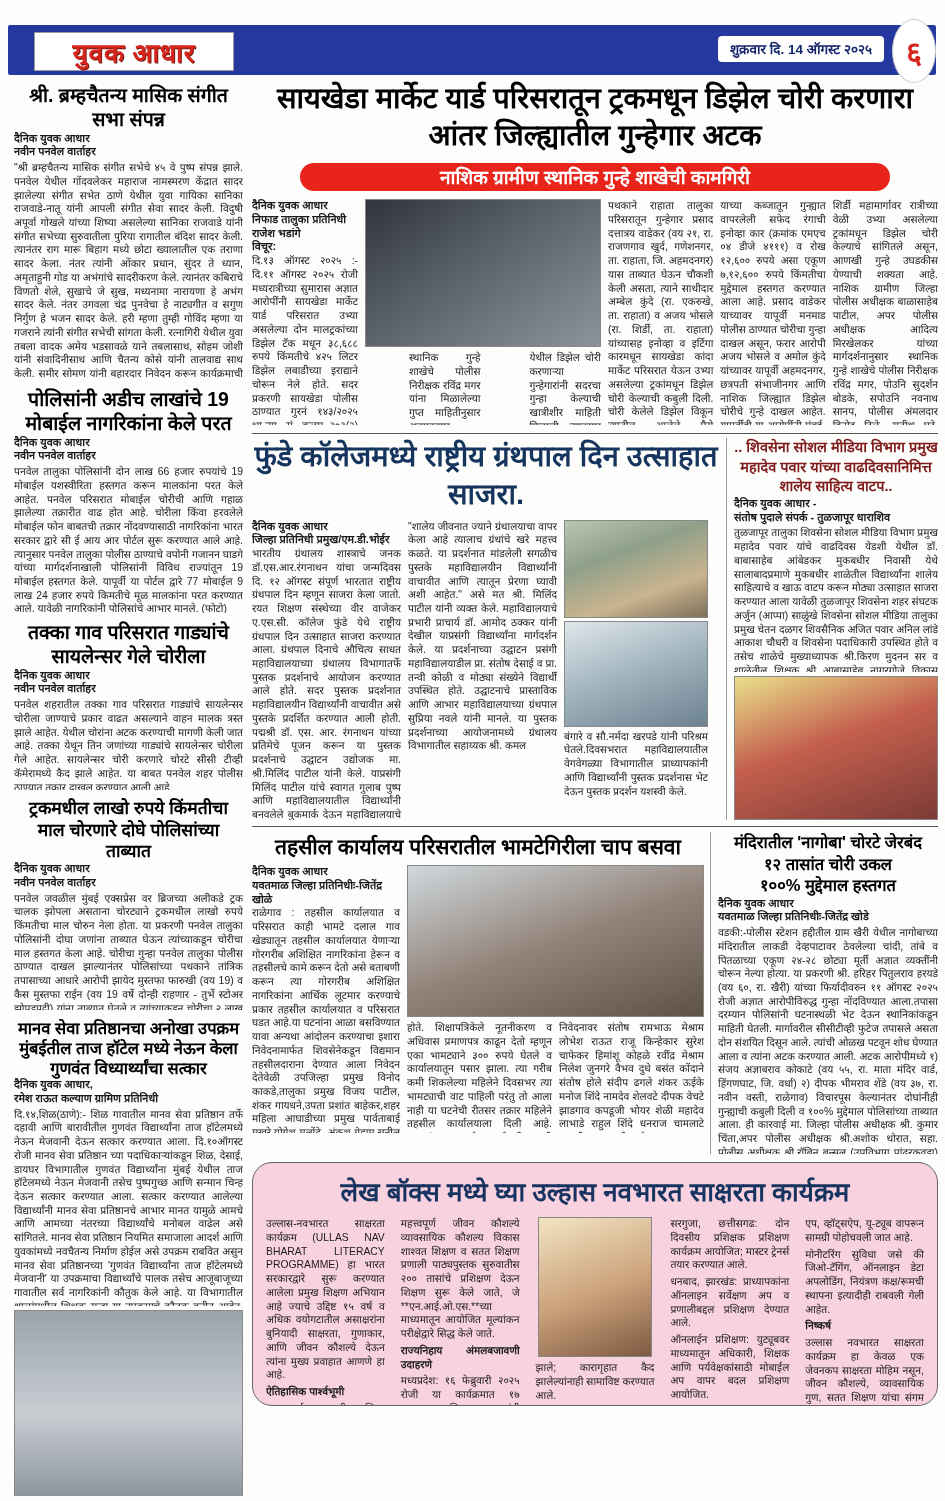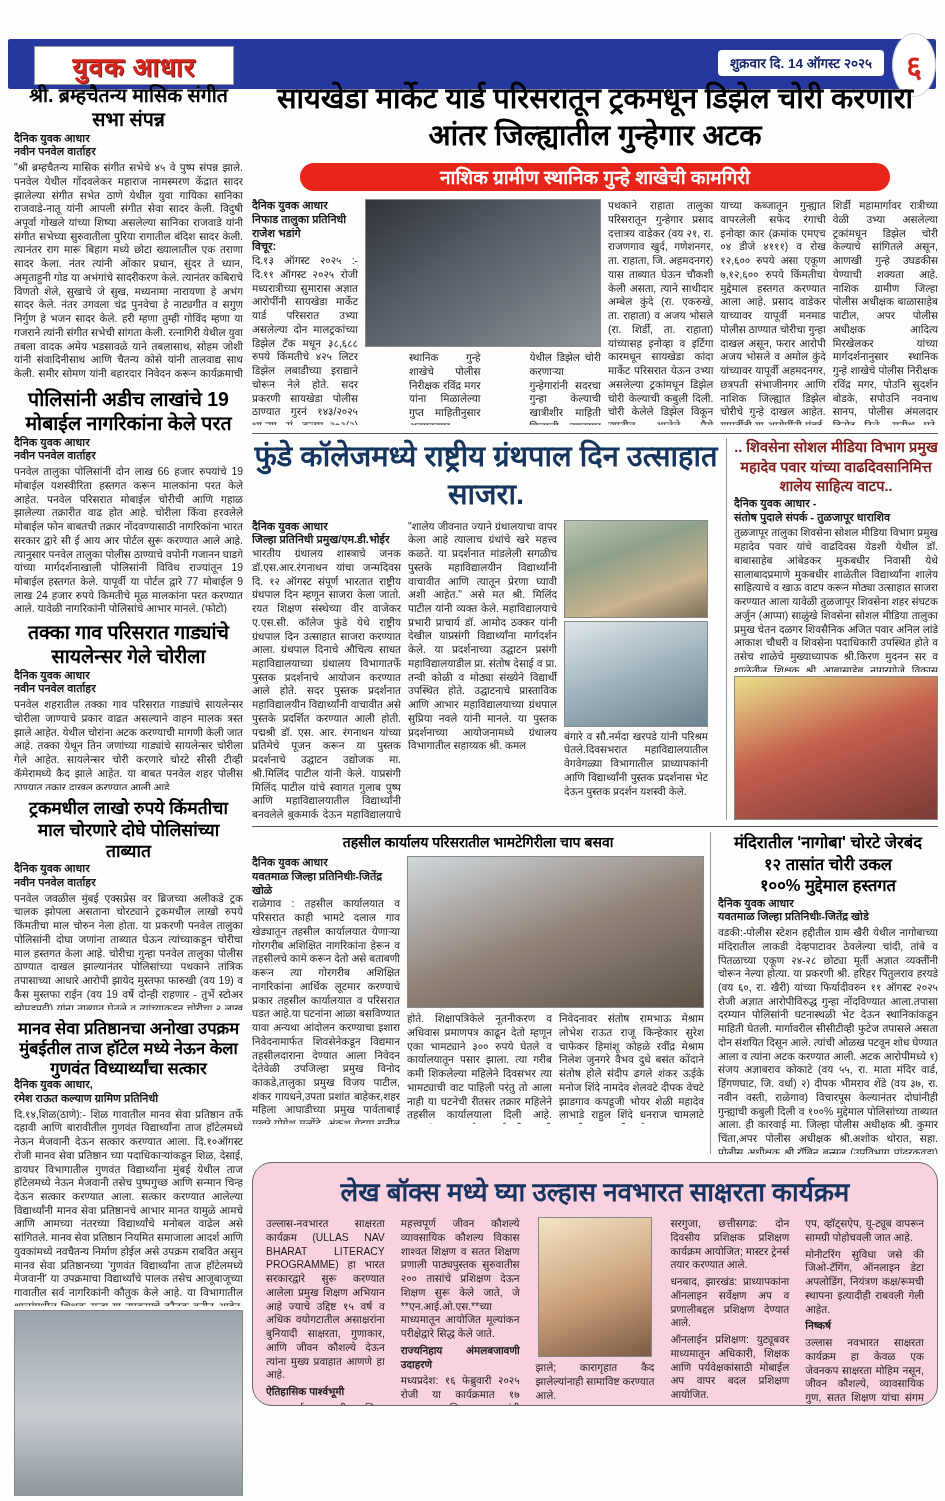--- a/index.html
+++ b/index.html
@@ -2,21 +2,21 @@
 <html><head>
 <meta charset="utf-8">
 <style>
   html,body{margin:0;padding:0;}
   body{
     width:945px;height:1501px;position:relative;background:#fdfdfb;
     font-family:"Liberation Sans","DejaVu Sans",sans-serif;color:#1c1c1c;
     overflow:hidden;
   }
   
-  .masthead{position:absolute;left:8px;top:39px;width:928px;height:50px;background:#2438a0;border-radius:2px;}
+  .masthead{position:absolute;left:8px;top:25px;width:928px;height:50px;background:#2438a0;border-radius:2px;}
   .logo-box{position:absolute;left:26px;top:7px;width:198px;height:37px;background:#fff;border:1px solid #999;
     display:flex;align-items:center;justify-content:center;}
   .logo-text{color:#d6251d;font-size:26px;font-weight:800;letter-spacing:1px;
     text-shadow:1px 1px 0 #7a1a14;font-family:"Liberation Serif","DejaVu Serif",serif;}
   .date-box{position:absolute;right:52px;top:11px;height:26px;background:#fff;border-radius:4px;
     display:flex;align-items:center;padding:0 12px;color:#17276e;font-weight:700;font-size:13.5px;}
   .page-oval{position:absolute;right:0px;top:-6px;width:42px;height:62px;background:#fff;border-radius:50%;
     display:flex;align-items:center;justify-content:center;color:#d6251d;font-size:30px;font-weight:800;border:1px solid #ccc;}
   
   .byline{font-weight:700;font-size:11px;line-height:1.25;}
@@ -53,21 +53,21 @@
   .funde-row{display:flex;gap:7px;margin-top:6px;height:300px;overflow:hidden;}
   .funde-row .fc{width:149px;flex:none;}
   .funde-pcol{width:144px;flex:none;display:flex;flex-direction:column;gap:3px;}
   .shiv{flex:1;padding-left:7px;display:flex;flex-direction:column;}
   .shiv-head{font-weight:800;font-size:14.5px;line-height:1.35;text-align:center;color:#7f1d1d;}
   .shiv-body{overflow:hidden;height:150px;margin-top:2px;}
   .shiv-photo{height:142px;margin-top:4px;flex:none;}
   
   .low-band{display:flex;margin-top:6px;border-top:1.5px solid #555;padding-top:5px;height:322px;overflow:hidden;}
   .tehsil{width:452px;flex:none;padding-right:6px;border-right:1px solid #999;}
-  .tehsil-head{font-weight:800;font-size:14px;text-align:center;color:#000;}
+  .tehsil-head{font-weight:800;font-size:21px;text-align:center;color:#000;}
   .tehsil-sub{font-weight:800;font-size:14.5px;text-align:center;color:#000;margin-top:2px;}
   .tehsil-row{display:flex;gap:7px;margin-top:5px;height:268px;overflow:hidden;}
   .tehsil-c1{width:148px;flex:none;}
   .tehsil-right{flex:1;display:flex;flex-direction:column;}
   .tehsil-photo{height:150px;flex:none;}
   .tehsil-caps{display:flex;gap:7px;margin-top:4px;}
   .tehsil-caps>div{width:50%;}
   .nagoba{flex:1;padding-left:7px;}
   .nagoba-head{font-weight:800;font-size:16.5px;line-height:1.3;text-align:center;color:#000;}
   .nagoba-body{overflow:hidden;height:248px;margin-top:2px;}

